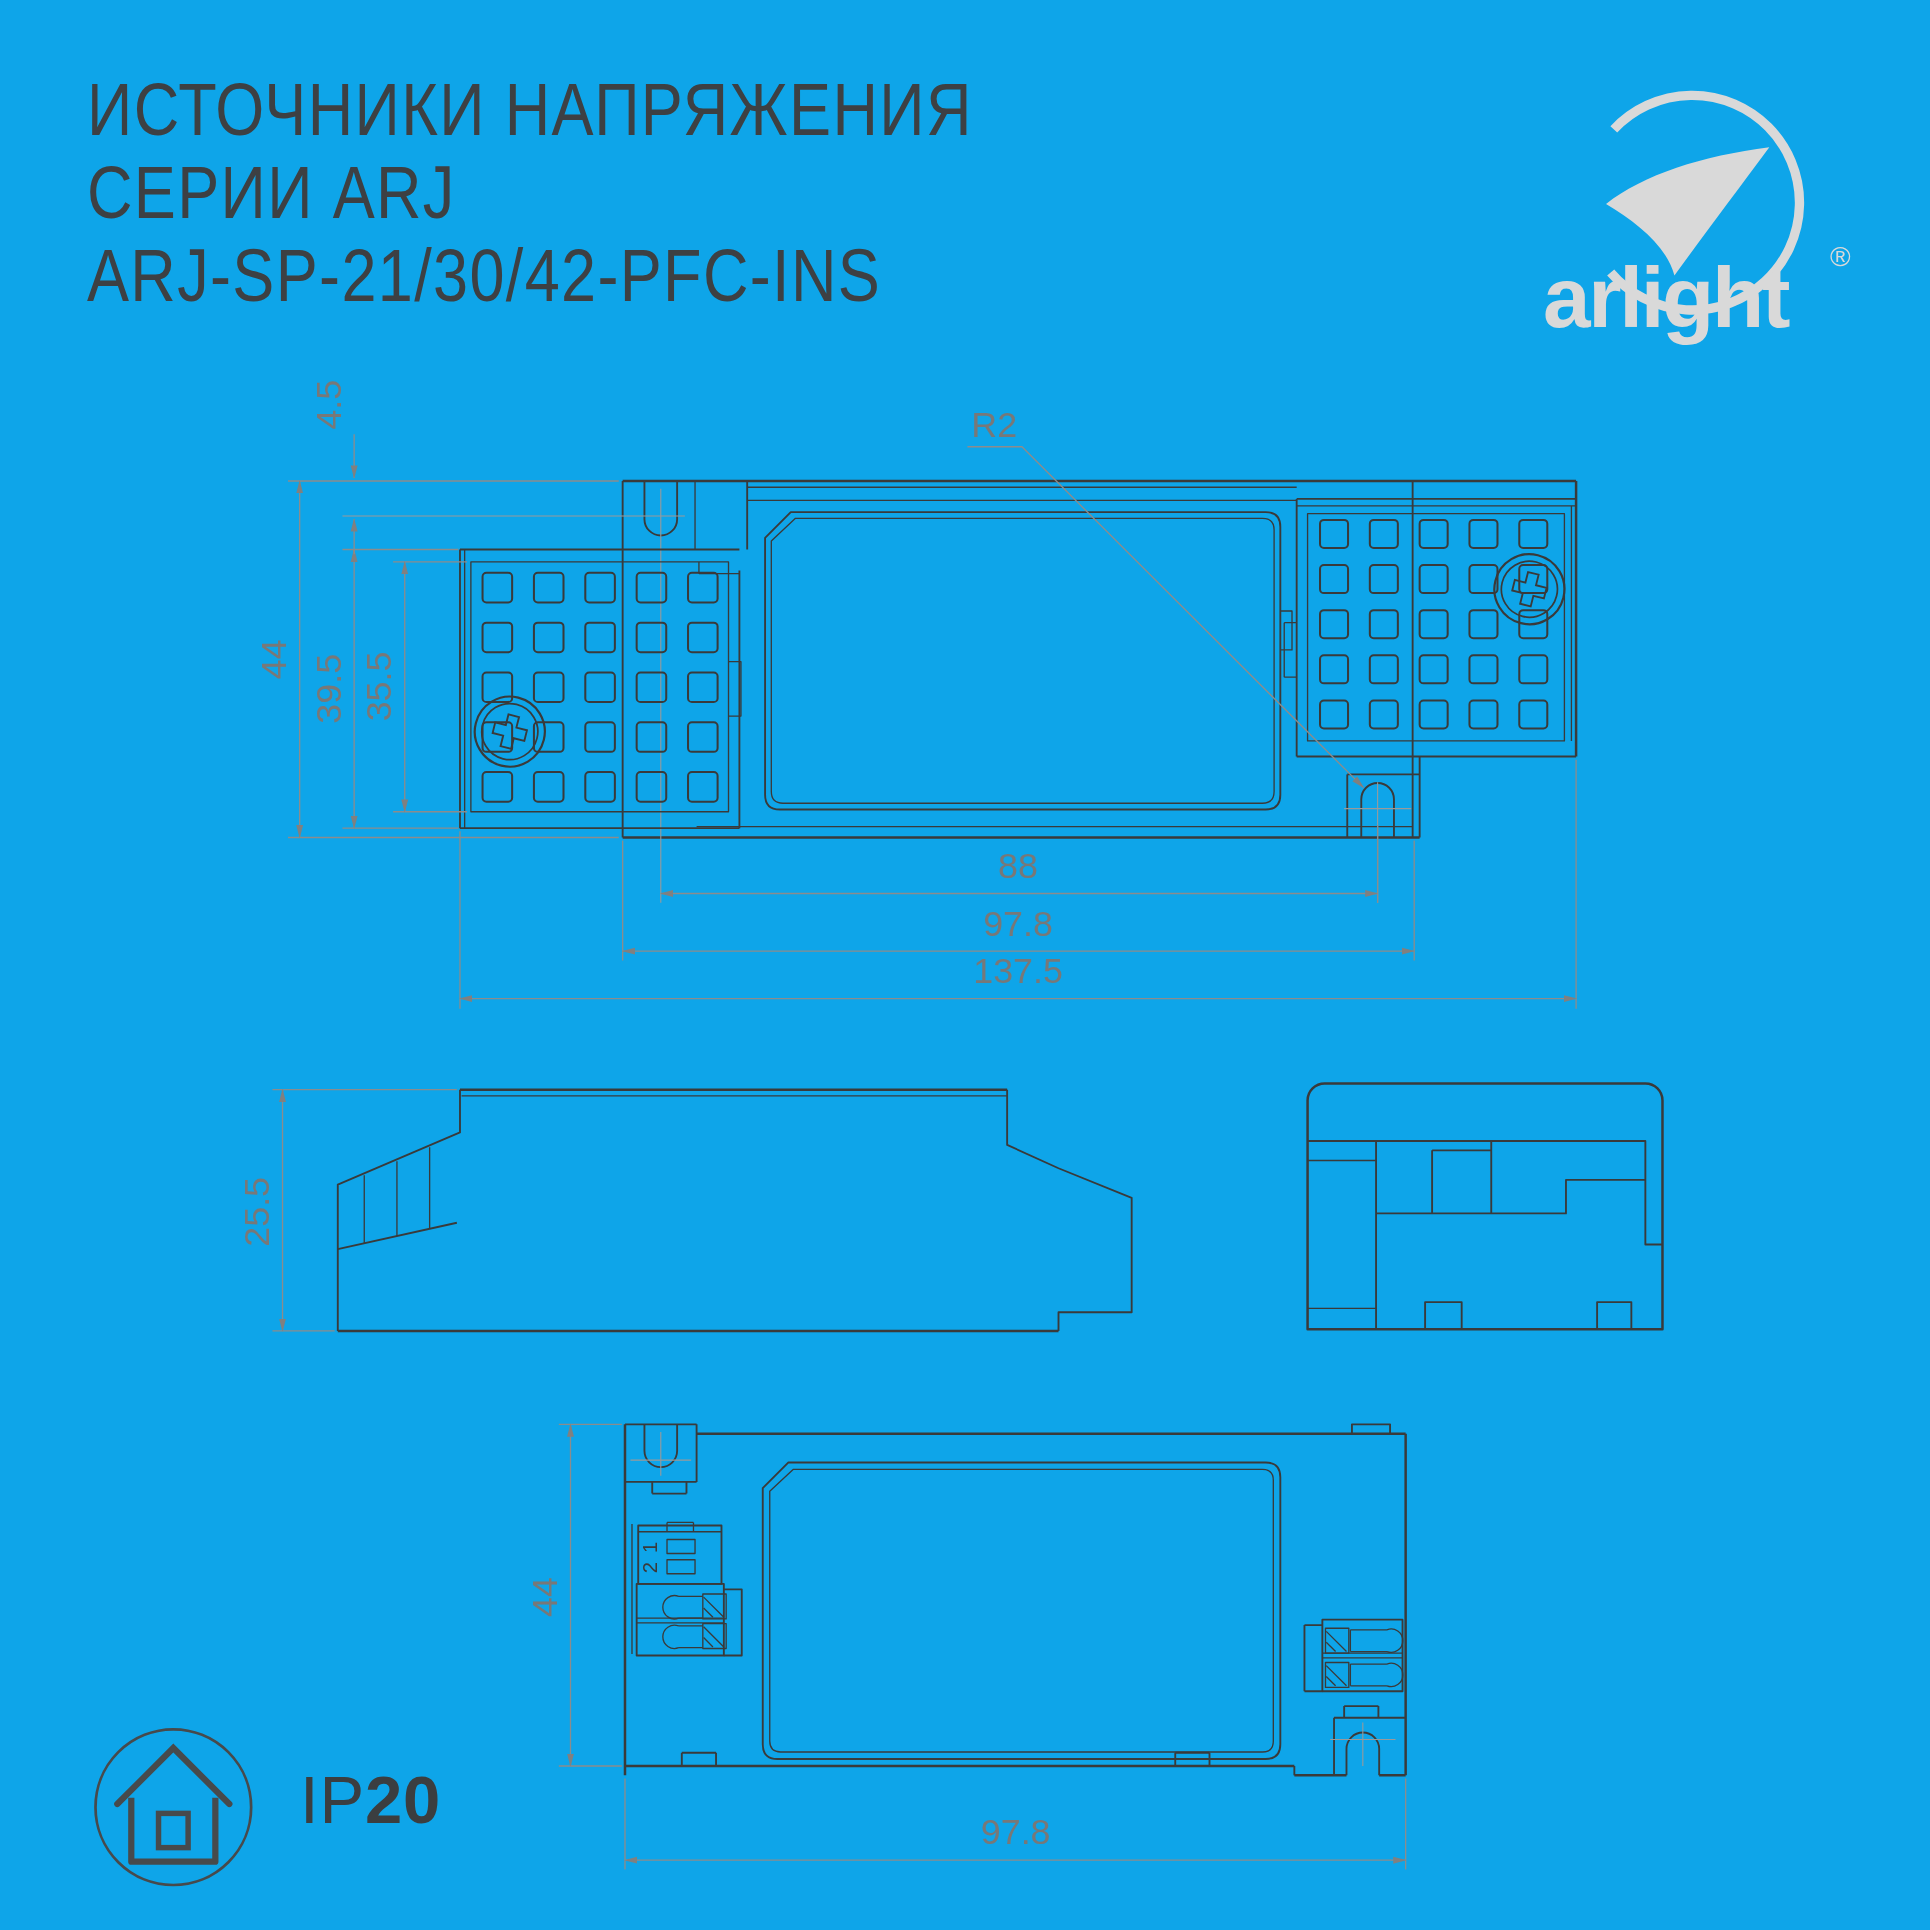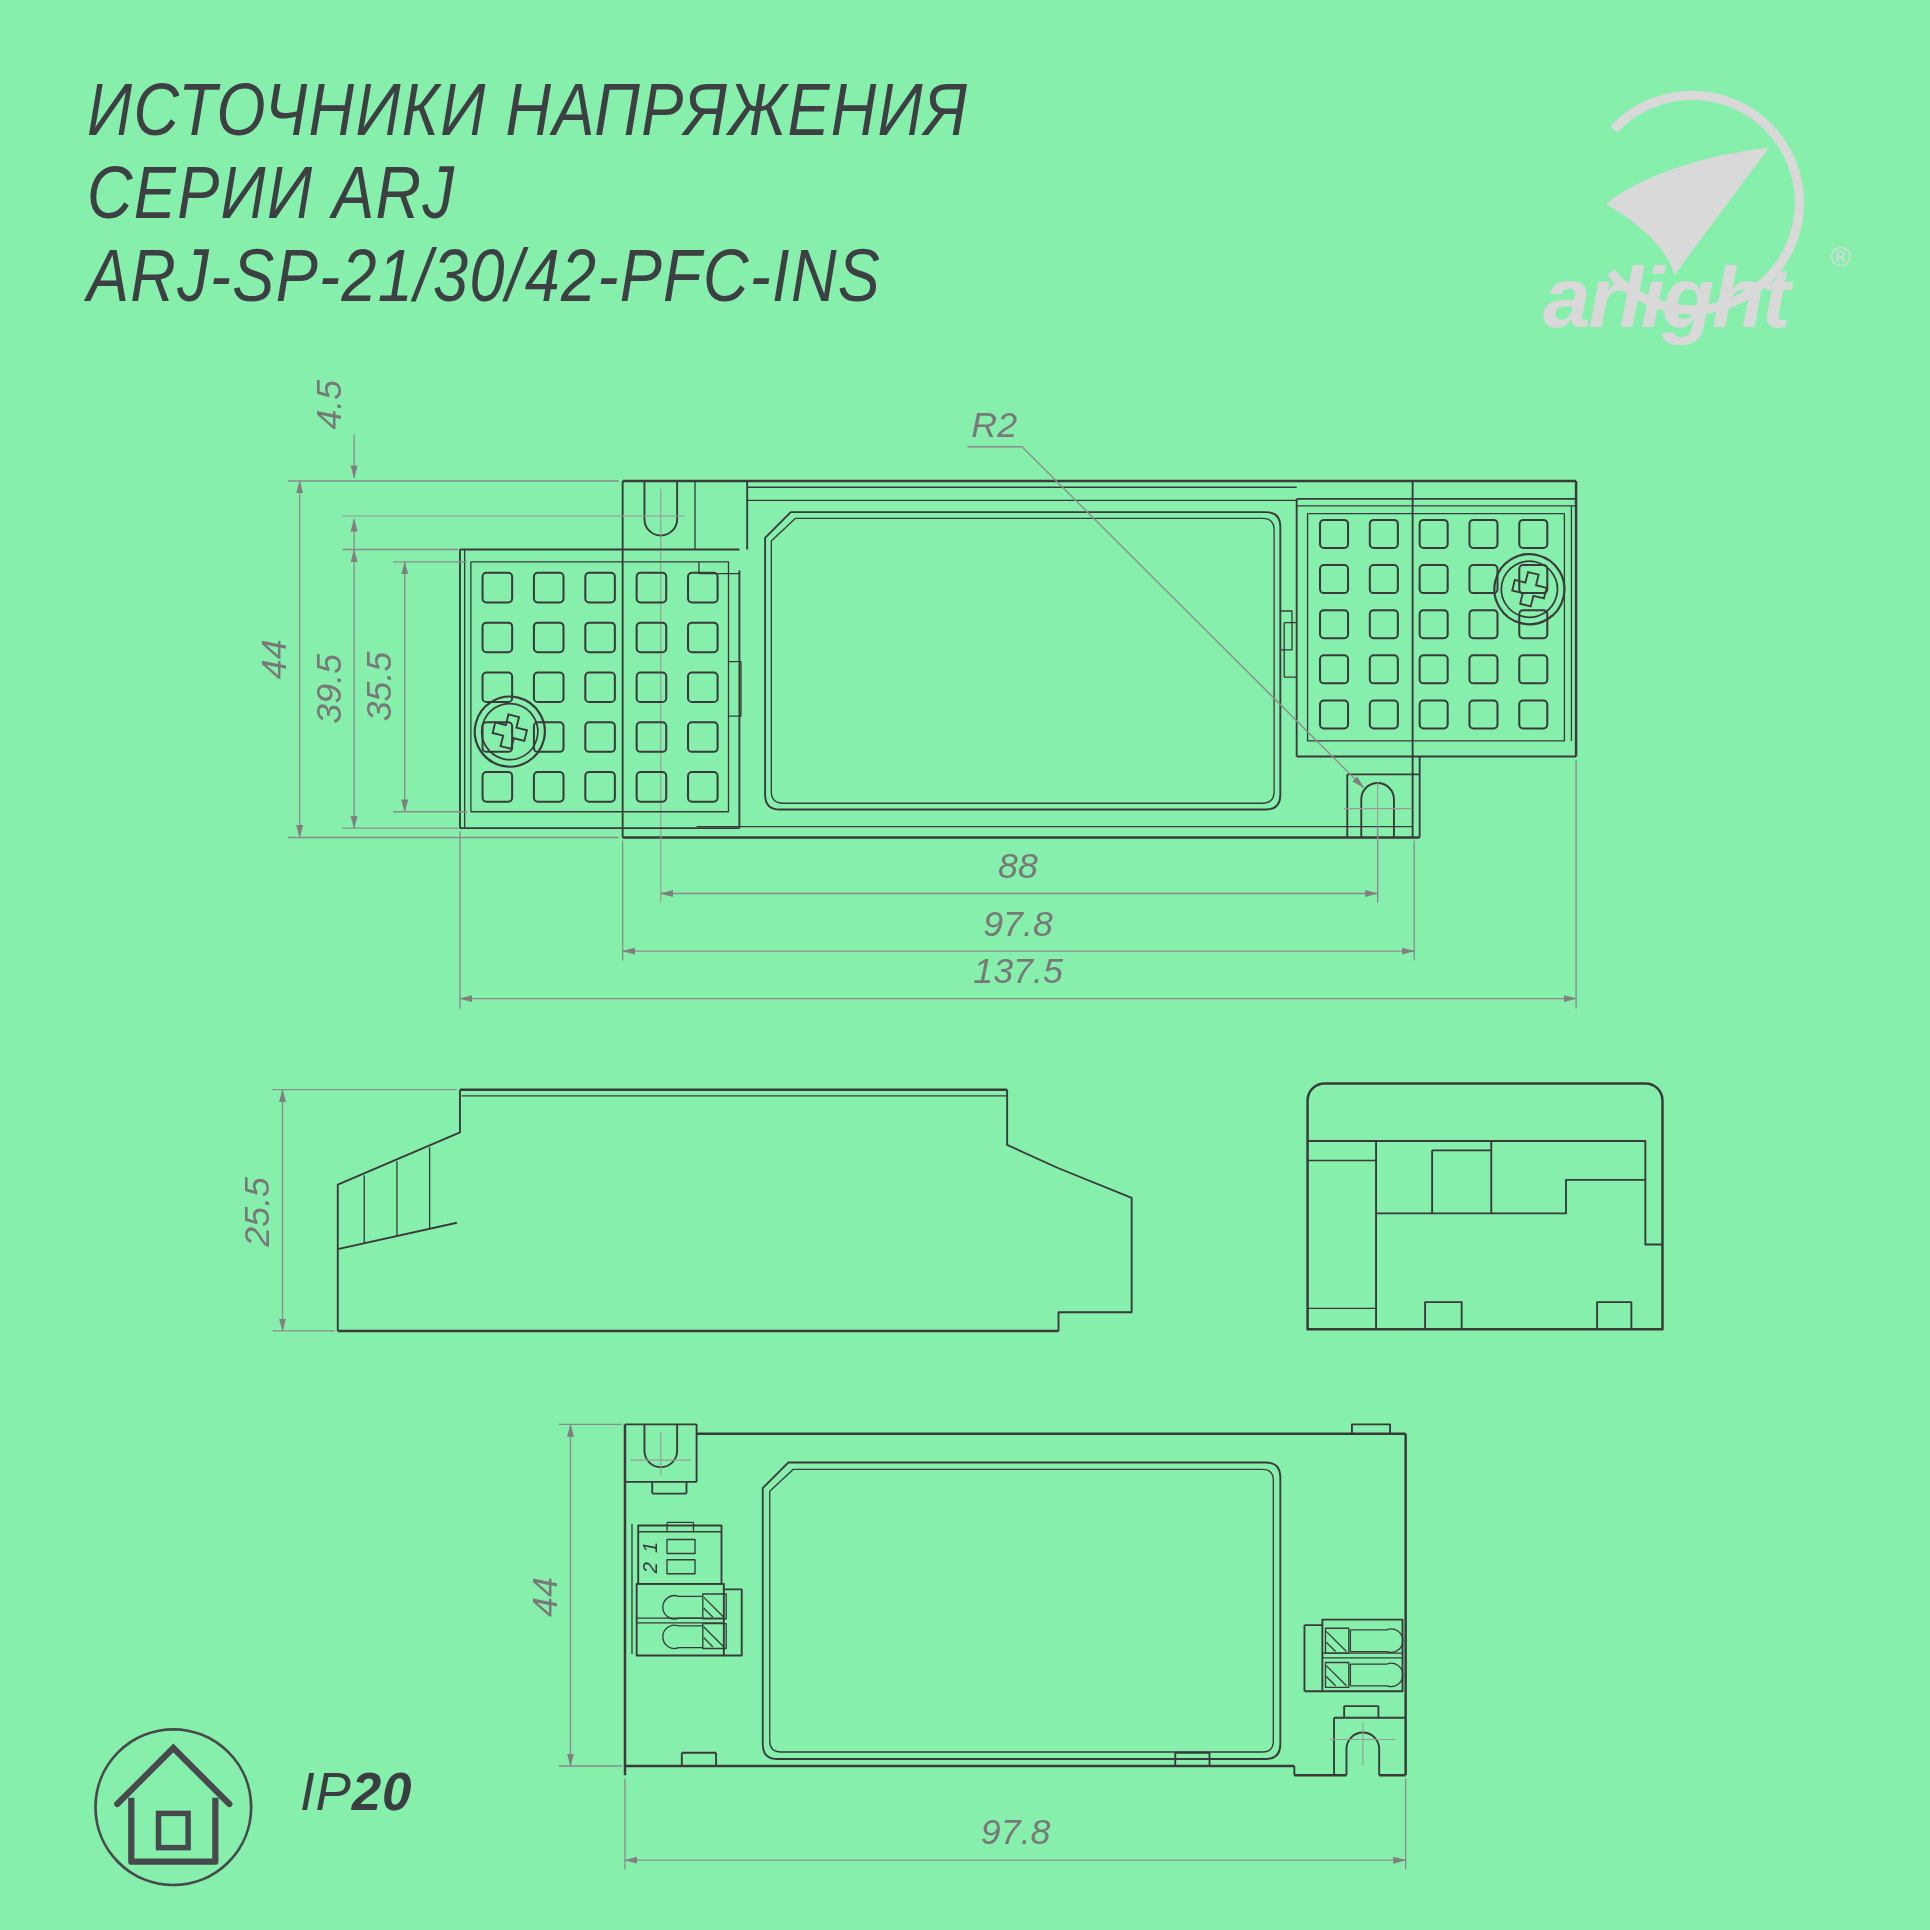--- a/index.html
+++ b/index.html
@@ -1,36 +1,36 @@
 <!DOCTYPE html>
 <html style="font-size:12.5px"><head>
 <meta charset="utf-8">
 <style>
   html,body{margin:0;padding:0;background:#ffffff;}
-  .page{position:relative;width:1931px;height:1931px;background:#86efac;overflow:hidden;
-        font-family:"Liberation Sans", sans-serif;font-style:italic;}
+  .page{position:relative;width:1931px;height:1931px;background:#0ea5e9;overflow:hidden;
+        font-family:"Liberation Sans", sans-serif;}
   
   .title{position:absolute;left:87px;top:68px;color:#3d4043;
          font-size:75px;line-height:83px;font-weight:400;letter-spacing:1.6px;
          transform:scaleX(0.84);transform-origin:left top;white-space:nowrap;}
   
   .logo{position:absolute;left:1525px;top:47px;width:358px;height:311px;}
   
   .draw{position:absolute;left:0;top:0;}
   .ln  {stroke:#3a3a3a;stroke-width:3.2;fill:none;stroke-linejoin:round;}
   .ln2 {stroke:#3a3a3a;stroke-width:2.4;fill:none;stroke-linejoin:round;}
   .thin{stroke:#3a3a3a;stroke-width:1.7;fill:none;stroke-linejoin:round;}
   .grid rect{stroke:#3a3a3a;stroke-width:2.6;fill:none;}
   .dim {stroke:#8c8c8c;stroke-width:1.7;fill:none;}
   .cl  {stroke:#9a9a9a;stroke-width:1.4;fill:none;}
   .dimtxt{fill:#787878;font-size:46px;font-family:"Liberation Sans",sans-serif;}
   .screw{stroke:#3a3a3a;fill:none;}
   
   .ip-badge{position:absolute;left:86px;top:1720px;width:405px;height:179px;}
-  .ip-text{position:absolute;left:300px;top:1761px;color:#3b3e40;font-size:53px;
+  .ip-text{position:absolute;left:300px;top:1761px;color:#3b3e40;font-size:67px;
            letter-spacing:0.8px;white-space:nowrap;}
   .ip-text .b{font-weight:700;}
 </style>
 </head>
 <body>
 
 <div class="page">
 
   <div class="title">
     <div>ИСТОЧНИКИ НАПРЯЖЕНИЯ</div>

